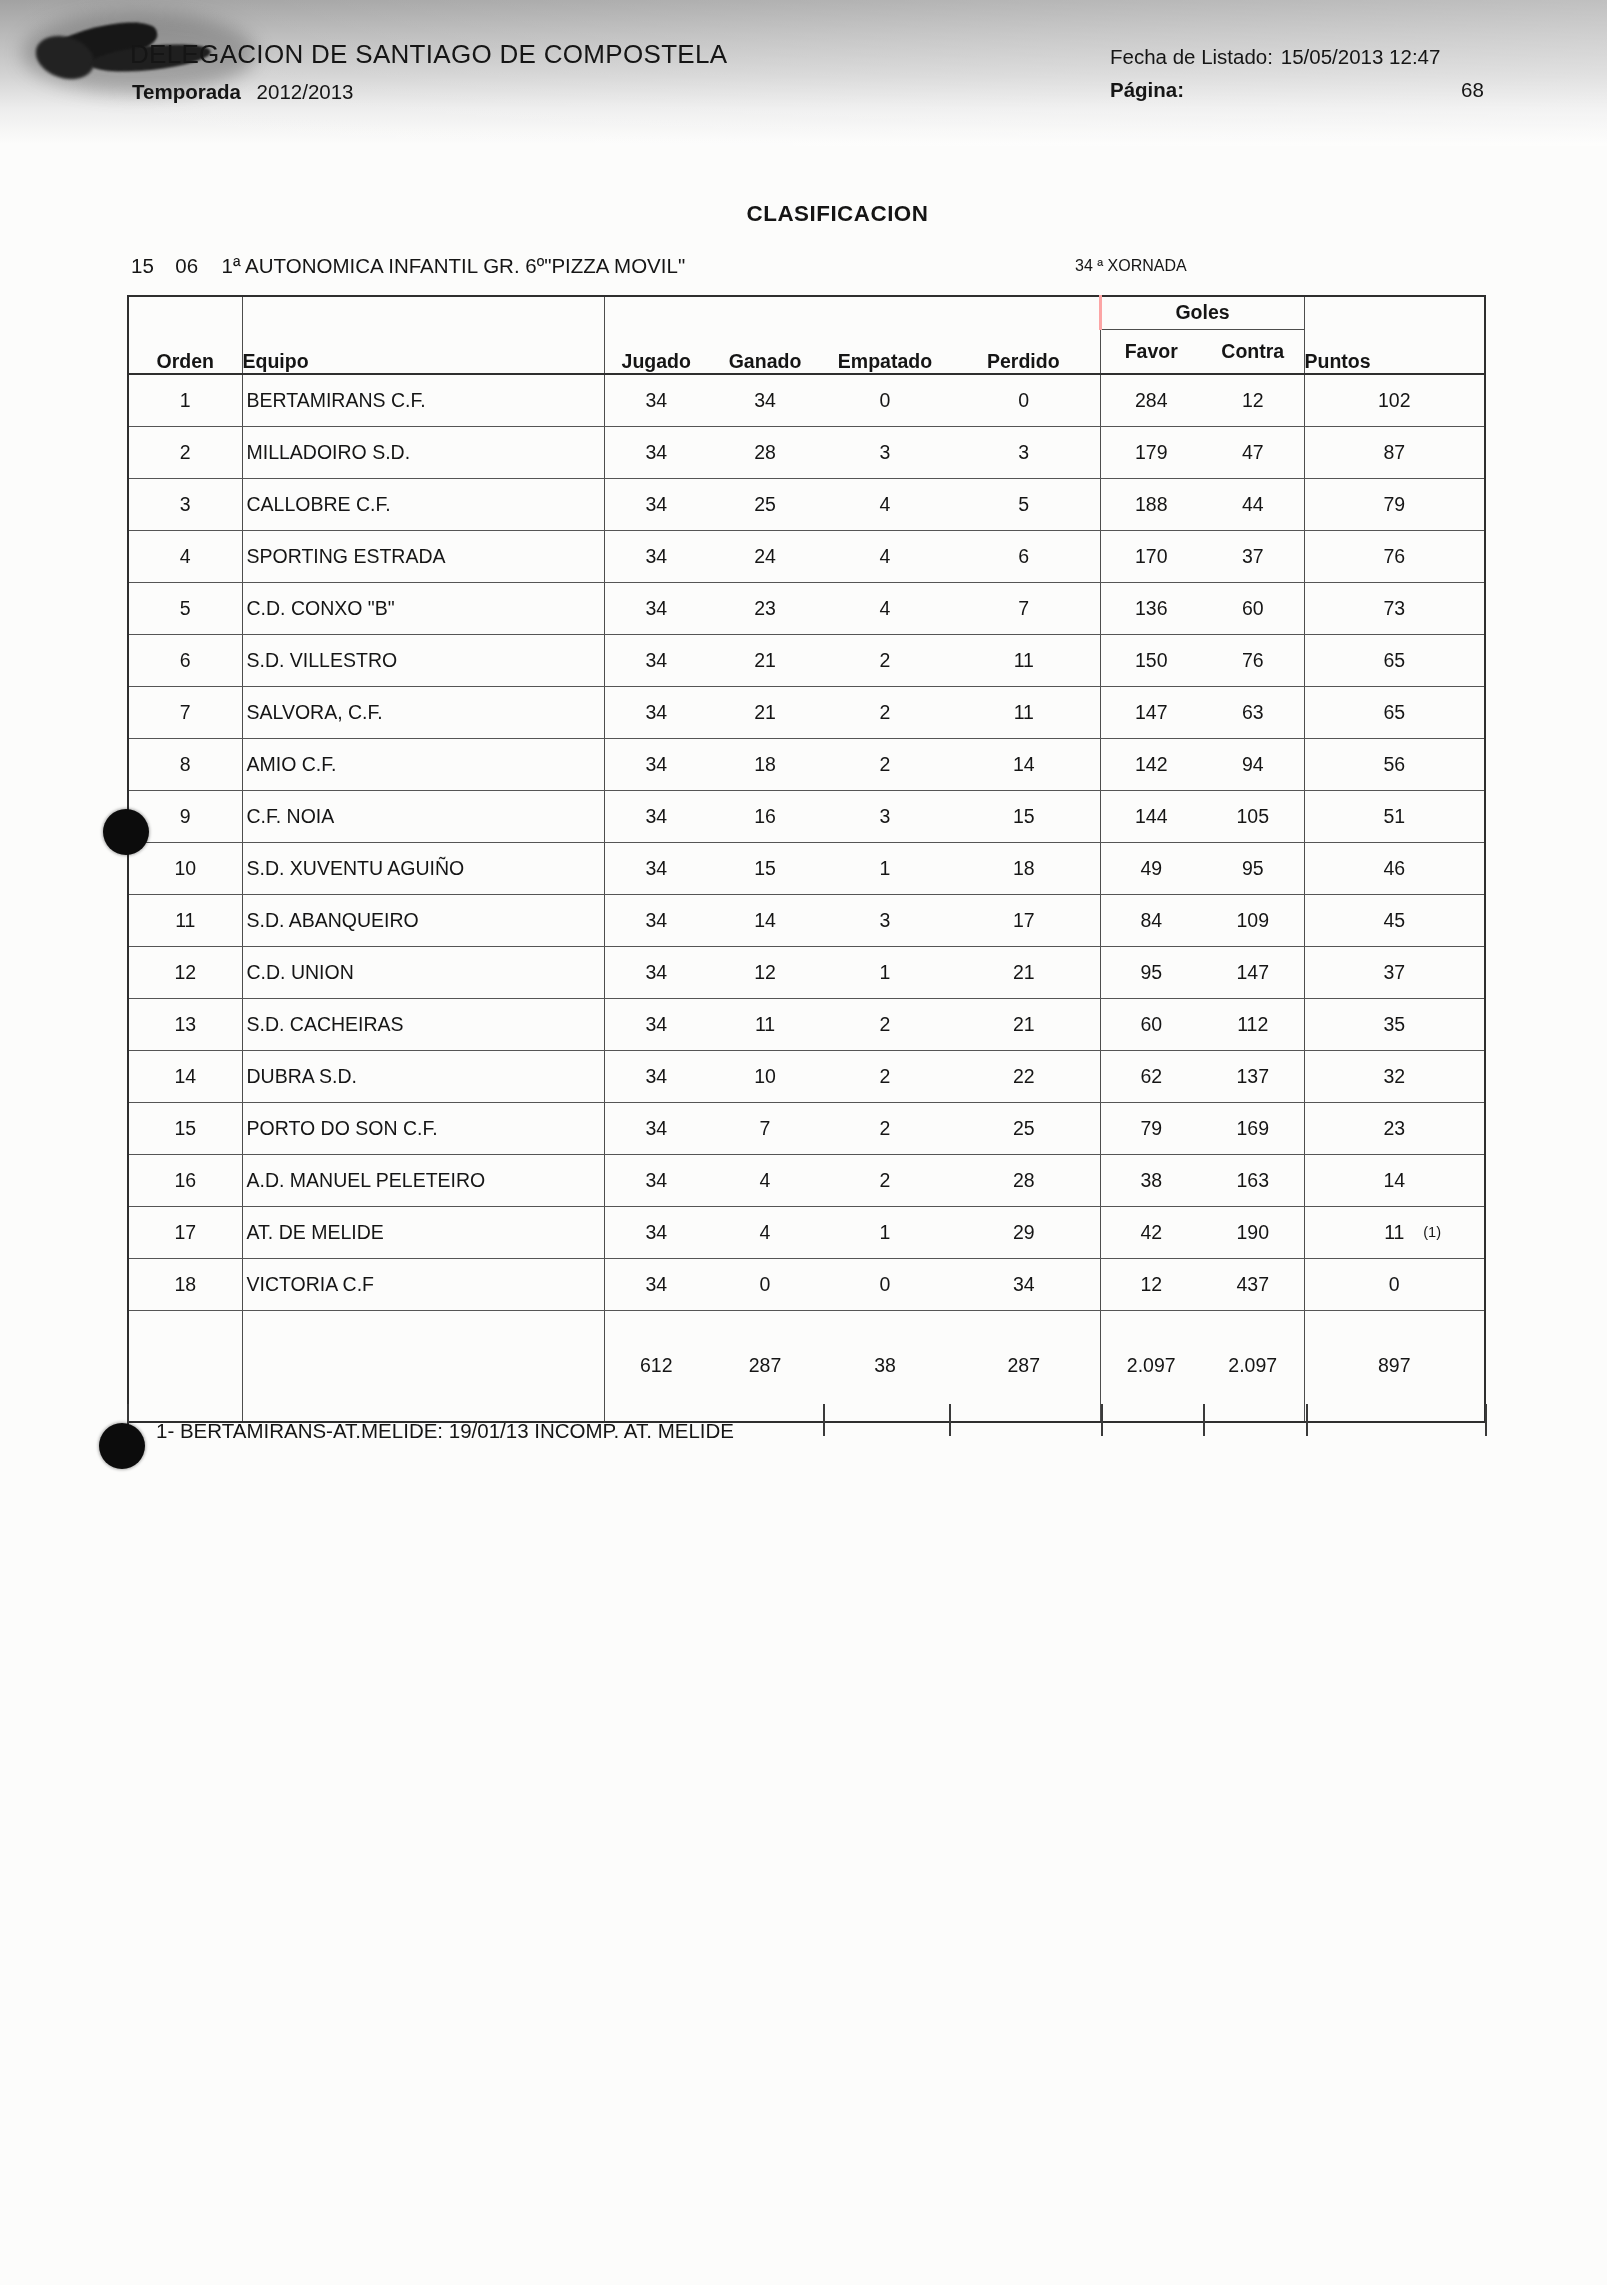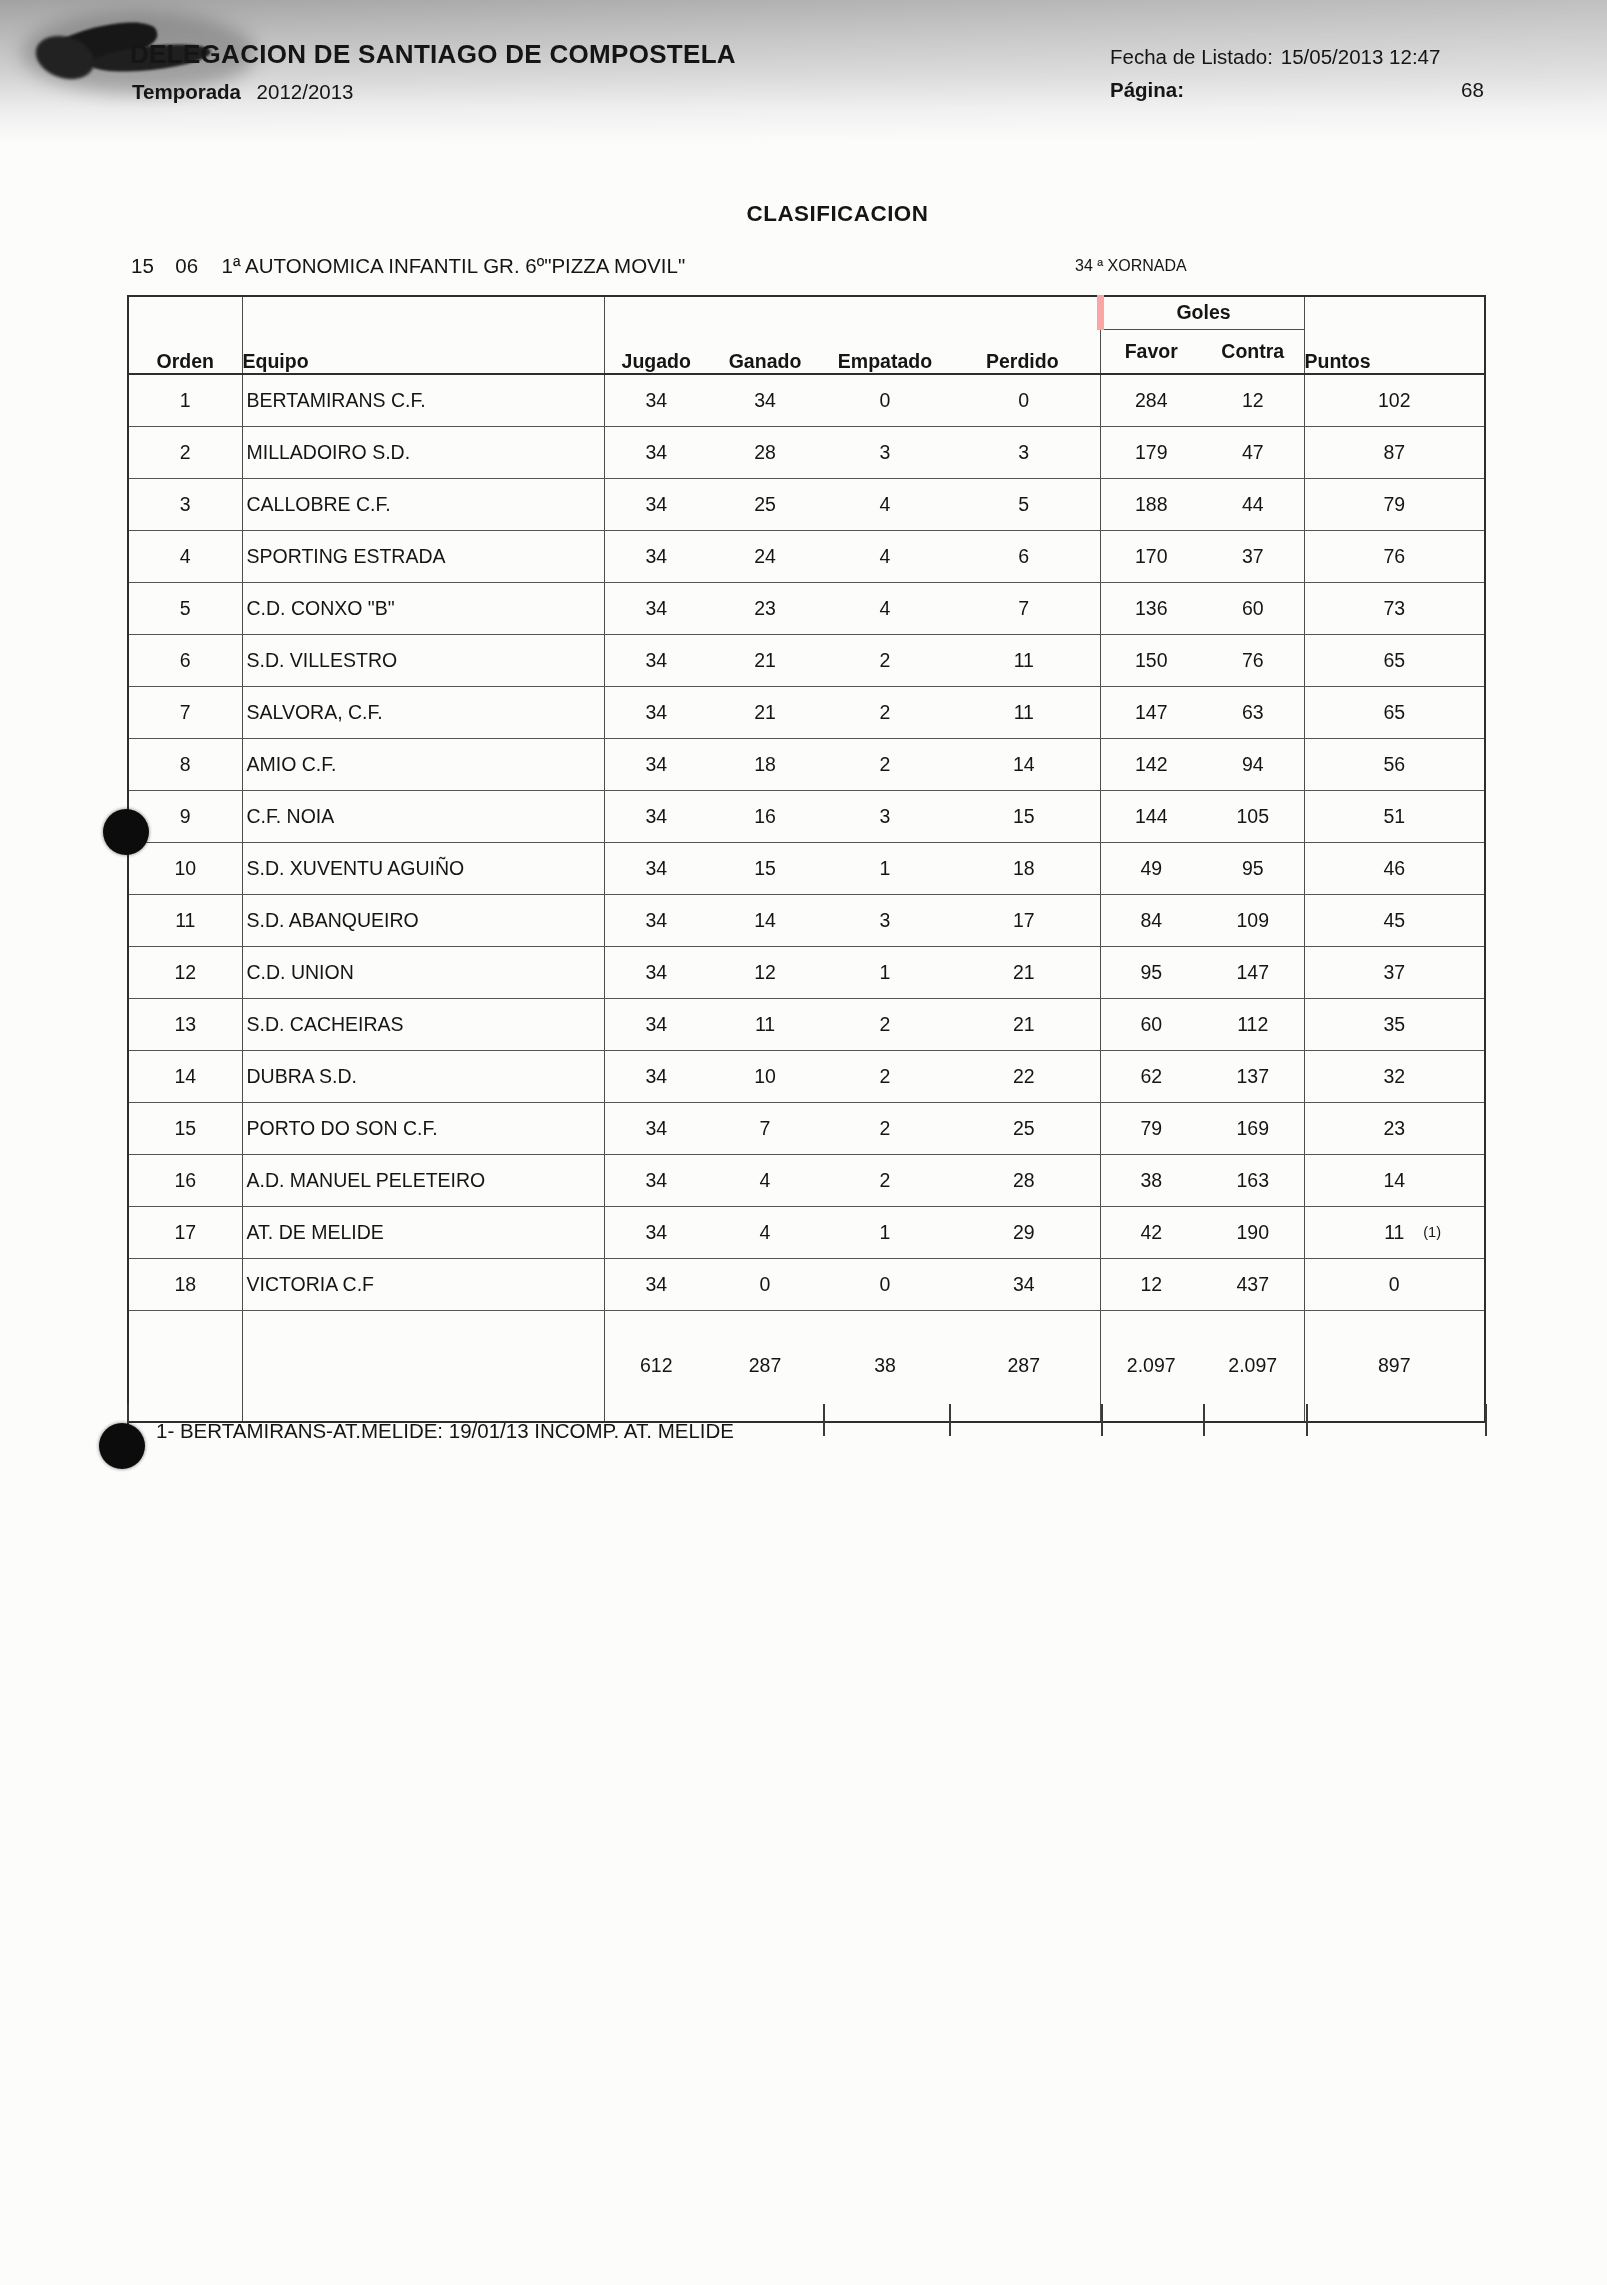--- a/index.html
+++ b/index.html
@@ -29,21 +29,21 @@
   .smudge .s2 { left:90px; top:46px; width:121px; height:24.4px; border-radius:50%; background:#1f1f1f; transform:rotate(-6deg); filter:blur(1px); }
   .smudge .s3 { left:35px; top:37px; width:60px; height:41px; border-radius:50%; background:#222; transform:rotate(18deg); filter:blur(1.5px); }
   .punch {
     position:absolute; width:46px; height:46px; border-radius:50%;
     background:#0c0c0c; box-shadow:0 0 2.9px 1px rgba(0,0,0,0.3);
   }
   .punch.p1 { left:103px; top:809px; }
   .punch.p2 { left:99px; top:1423px; }
 
   
-  .org-title { position:absolute; left:130px; top:39px; font-size:26px; font-weight:bold; letter-spacing:0.3px; }
+  .org-title { position:absolute; left:130px; top:39px; font-size:26px; font-weight:normal; letter-spacing:0.3px; }
   .season { position:absolute; left:132px; top:80px; font-size:20.5px; }
   .season .lbl { font-weight:bold; margin-right:15.6px;margin-top:44px; }
   .fecha { position:absolute; left:1110px; top:45px; font-size:20.5px; }
   .fecha .lbl { margin-right:7.8px; }
   .pagina-lbl { position:absolute; left:1110px; top:78px; font-size:20.5px; font-weight:bold;text-align:right; }
   .pagina-val { position:absolute; left:1461px; top:78px; font-size:20.5px; }
 
   .doc-title { position:absolute; left:0; top:201px; width:1603px; text-align:center; font-size:22.4px; font-weight:bold; letter-spacing:0.5px;margin-left:36px; }
 
   .competition { position:absolute; left:131px; top:254px; font-size:20.5px; }
@@ -57,21 +57,21 @@
     width:1359px; table-layout:fixed; border-collapse:collapse;
     border:2px solid #2e2e2e; font-size:19.5px;
   }
   table.cls th, table.cls td { box-sizing:border-box; overflow:hidden; white-space:nowrap; padding:0; }
   thead tr.r1 { height:33px; }
   thead tr.r2 { height:45px; }
   th { font-weight:bold; text-align:center; }
   th.rs { vertical-align:bottom; padding-bottom:12.7px; border-bottom:2px solid #2e2e2e; }
   th.eq { text-align:left; padding-left:11.7px; }
   th.puntos-h { text-align:left; padding-left:9.8px; }
-  th.goles { vertical-align:middle; border-left:7px solid #fca5a5; border-right:1px solid #4d4d4d; border-bottom:1px solid #4d4d4d; }
+  th.goles { vertical-align:middle; border-left:3px solid #fca5a5; border-right:1px solid #4d4d4d; border-bottom:1px solid #4d4d4d; }
   th.sub { vertical-align:middle; border-bottom:2px solid #2e2e2e; }
   .vl { border-left:1px solid #4d4d4d; }
   tbody td { height:52px; text-align:center; border-bottom:1px solid #555; }
   tbody td.equipo, tfoot td.equipo { text-align:left; padding-left:4px; }
   td.puntos { padding-right:72px; position:relative; text-align:center; }
   .nota { position:absolute; right:43px; top:50%; transform:translateY(-50%); font-size:14.6px; }
   tfoot td { height:112px; text-align:center; }
 
   
   .tick { position:absolute; width:2px; height:32px; top:1404px; background:#3a3a3a; }

